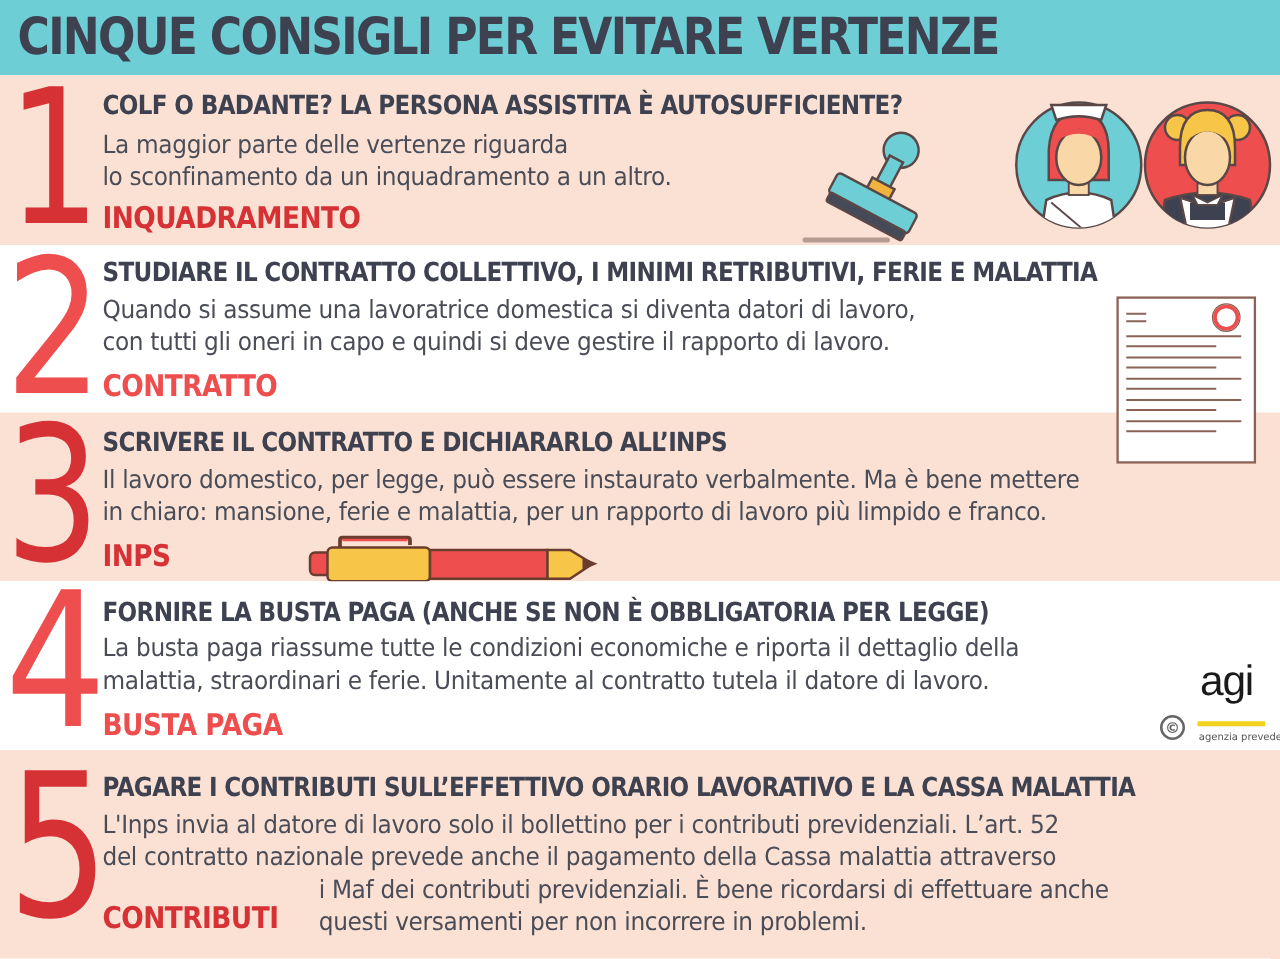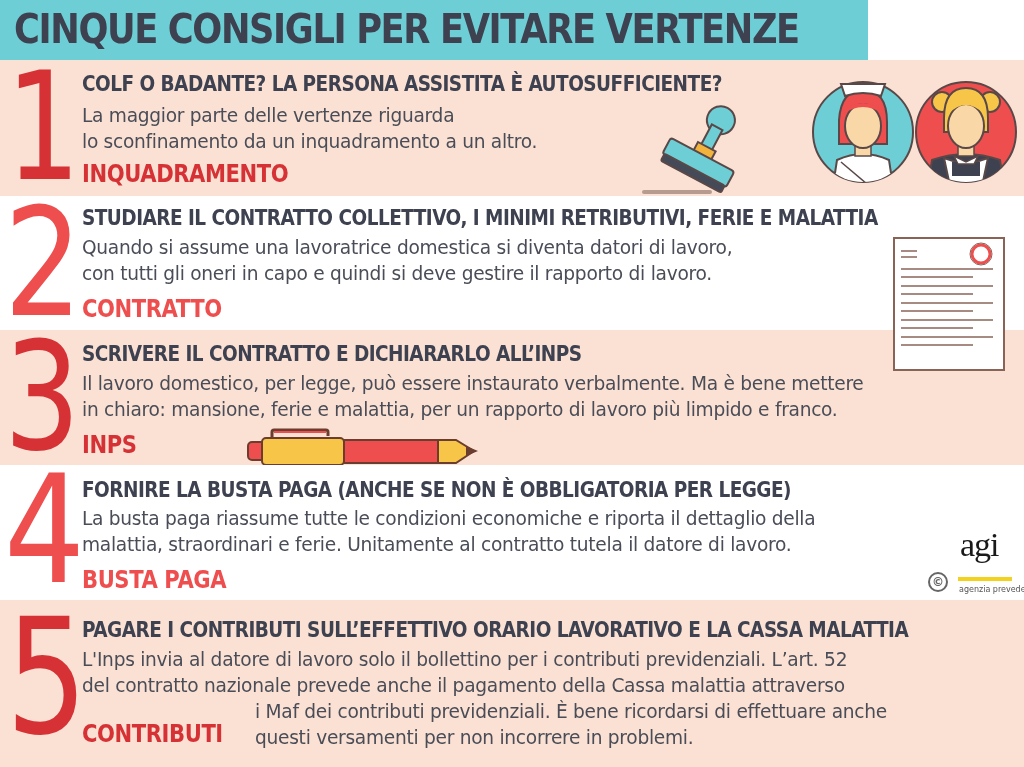--- a/index.html
+++ b/index.html
@@ -1,20 +1,20 @@
 <!DOCTYPE html>
 <html><head>
 <meta charset="utf-8">
 <style>
   * { box-sizing: border-box; margin: 0; padding: 0; }
   html, body { width: 1024px; height: 767px; overflow: hidden; background: #ffffff; }
   body { font-family: "DejaVu Sans", sans-serif; position: relative; }
 
   .header {
-    position: absolute; left: 0; top: 0; width: 868px; height: 60px;
+    position: absolute; left: 0; top: 0; width: 1024px; height: 60px;
     background: #6dcfd5;
   }
   .header-title {
     position: absolute; left: 14px; top: 5px;
     font-family: "DejaVu Sans", sans-serif; font-weight: bold;
     font-size: 41px; letter-spacing: -1.6px; color: #3d4150;
     transform: scaleX(0.86); transform-origin: left top; white-space: nowrap;
   }
 
   .section { position: absolute; left: 0; width: 1024px; }
@@ -40,21 +40,21 @@
   .s-kw {
     position: absolute; left: 82px; font-weight: bold; font-size: 24px;
     color: #d63236; white-space: nowrap; letter-spacing: -0.5px;
     transform: scaleX(0.88); transform-origin: left top;
   }
   .s-kw.light { color: #ee4e4e; }
 
   .illus { position: absolute; }
 
   .agi-logo { position: absolute; left: 928px; top: 532px; width: 90px; height: 68px; }
-  .agi-text { position: absolute; left: 32px; top: -6px; font-family: Liberation Serif, serif; font-size: 34px; color: #1a1a1a; letter-spacing: -1px; }
+  .agi-text { position: absolute; left: 32px; top: -6px; font-family: Liberation Sans, sans-serif; font-size: 34px; color: #1a1a1a; letter-spacing: -1px; }
   .agi-bar { position: absolute; left: 30px; top: 45px; width: 54px; height: 4px; background: #f3d21f; }
   .agi-sub { position: absolute; left: 31px; top: 53px; font-size: 8px; color: #555; white-space: nowrap; }
   .copy-sym { position: absolute; left: 0; top: 40px; width: 20px; height: 20px; border: 2px solid #666; border-radius: 50%; font-size: 12px; font-weight: bold; color: #666; text-align: center; line-height: 16px; }
 </style>
 </head>
 <body>
 
 <div class="header">
   <div class="header-title">CINQUE CONSIGLI PER EVITARE VERTENZE</div>
 </div>

